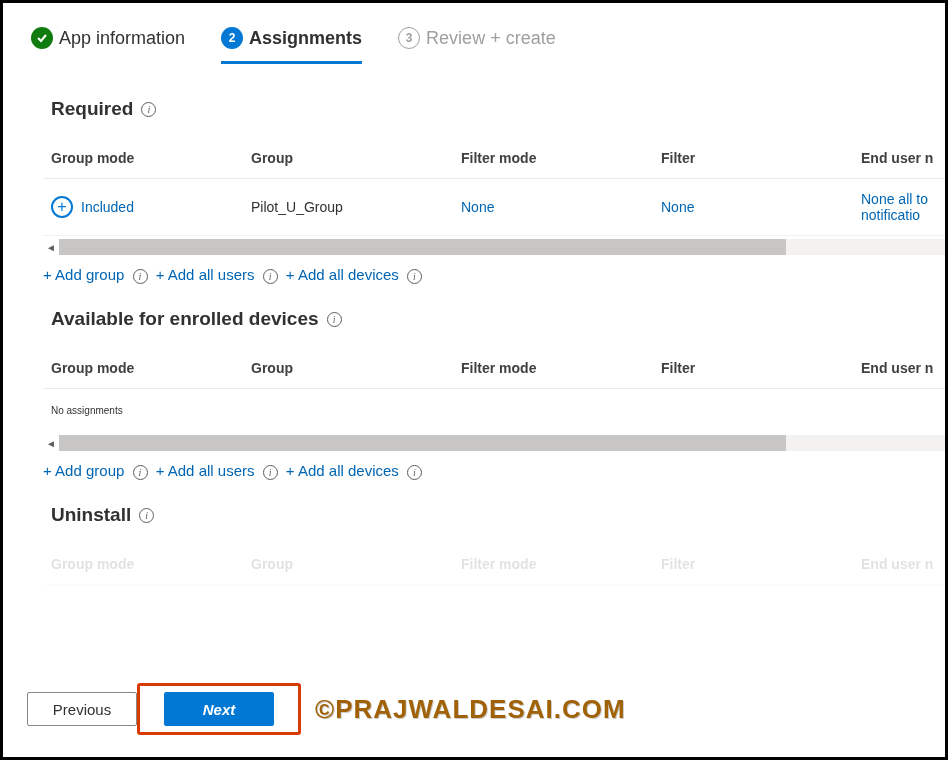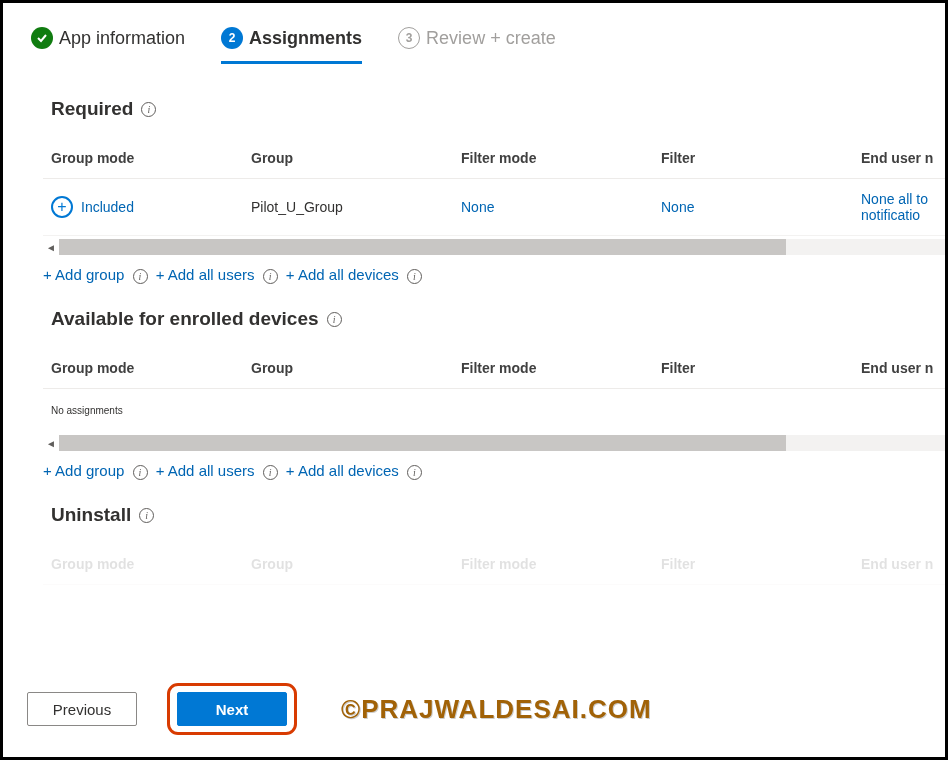--- a/index.html
+++ b/index.html
@@ -90,32 +90,32 @@
   .action-row .alink {
     color:#0065b3; cursor:pointer; margin-right:4px;margin-top:28px;
   }
   .action-row .sep { margin: 0 2px; }
 
   .no-assign { padding:16px 8px; font-size:10px; color:#323130; }
 
   .footer {
     position:absolute; left:0; right:0; bottom:0;
     padding:14px 24px 22px 24px;
-    display:flex; align-items:center; gap:30px;
+    display:flex; align-items:center; 
     background:#fff;
   }
   .btn {
     min-width:110px; height:34px; font-size:15px;
     display:inline-flex; align-items:center; justify-content:center;
     cursor:pointer; border-radius:2px;
   }
   .btn-secondary { background:#fff; border:1px solid #8a8886; color:#323130; }
   .btn-primary { background:#0078d4; border:1px solid #0078d4; color:#fff; font-weight:600; }
   .next-wrap {
-    border:3px solid #d83b01; border-radius:11px; padding:6px 7px;
+    border:3px solid #d83b01; border-radius:3px; padding:6px 24px;font-style:italic;
   }
   .watermark {
     font-size:26px; font-weight:700; color:#a16207;
     letter-spacing:1px; text-shadow:1px 1px 0 #ccc;
     margin-left:14px;
   }
 </style>
 </head>
 <body>
 

